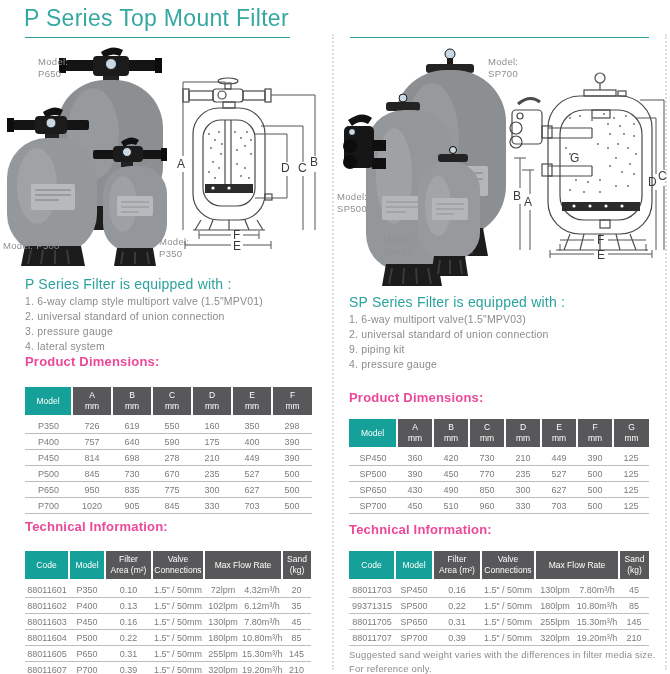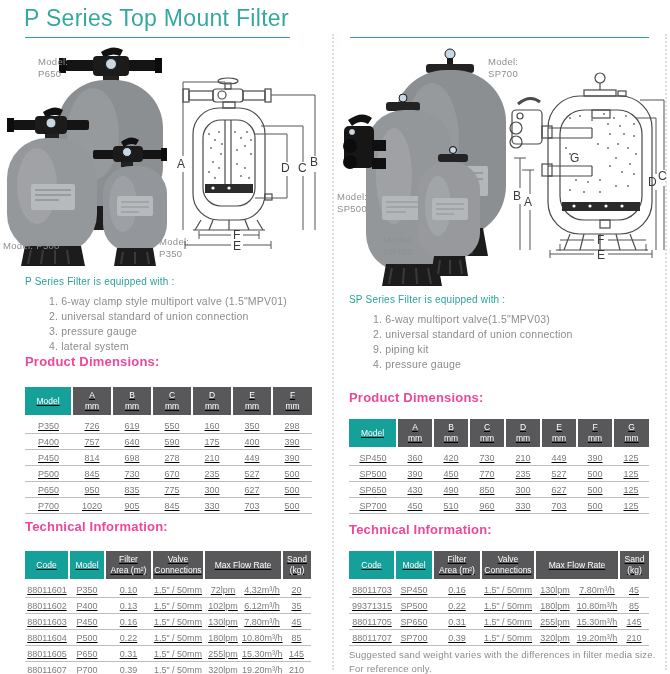--- a/index.html
+++ b/index.html
@@ -2,25 +2,25 @@
 <html><head>
 <meta charset="utf-8">
 <style>
   html,body{margin:0;padding:0;background:#fff;}
   .page{position:relative;width:670px;height:674px;background:#fff;overflow:hidden;
         font-family:"Liberation Sans",sans-serif;}
   .divider{position:absolute;top:34px;bottom:4px;width:0;border-right:2px dotted #dcdcdc;}
   .col-title{position:absolute;font-size:23px;color:#35a8a2;letter-spacing:.3px;white-space:nowrap;}
   .title-rule{position:absolute;height:0;border-top:1.5px solid #2fa09b;}
   .model-label{position:absolute;font-size:9.5px;color:#8f8f8f;line-height:1.25;letter-spacing:.3px;}
-  .equip-heading{position:absolute;font-size:10px;color:#2aa29d;letter-spacing:.2px;}
+  .equip-heading{position:absolute;font-size:14px;color:#2aa29d;letter-spacing:.2px;}
   .equip-list{position:absolute;}
-  .equip-item{font-size:10.5px;color:#8c8c8c;line-height:15px;letter-spacing:.2px;margin-left:24px;}
+  .equip-item{font-size:10.5px;color:#8c8c8c;line-height:15px;letter-spacing:.2px;}
   .section-heading{position:absolute;font-size:13px;font-weight:bold;color:#ec4899;letter-spacing:.2px;white-space:nowrap;}
-  table.spec{position:absolute;border-collapse:collapse;table-layout:fixed;text-decoration:underline;}
+  table.spec{position:absolute;border-collapse:collapse;table-layout:fixed;}
   table.spec th{background:#58585a;color:#fff;font-size:8.5px;font-weight:normal;
       padding:3px 0;line-height:1.3;border-left:2px solid #fff;vertical-align:middle;}
   table.spec th:first-child{border-left:none;}
   table.spec th.teal{background:#16a09a;}
   table.spec td{font-size:9px;color:#7c7c7c;text-align:center;height:15px;
       border-bottom:1px solid #bdbdbd;padding:0;}
   table.spec tbody tr:first-child td{padding-top:3px;}
   .note-line{position:absolute;font-size:9.5px;color:#8c8c8c;line-height:14px;letter-spacing:.2px;}
   svg{position:absolute;}
   svg text{font-family:"Liberation Sans",sans-serif;}

